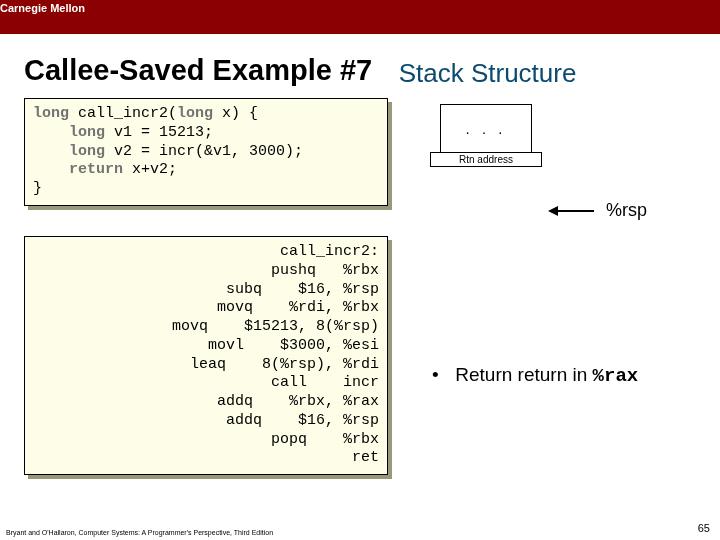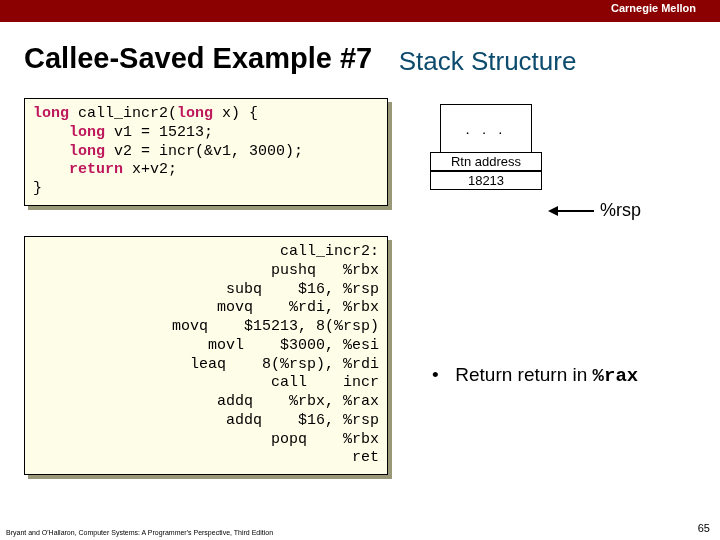--- a/index.html
+++ b/index.html
@@ -7,26 +7,26 @@
     padding: 0;
     width: 720px;
     height: 540px;
     background: white;
     font-family: Arial, Helvetica, sans-serif;
     position: relative;
     overflow: hidden;
   }
   .top-bar {
     background: #8B0000;
-    height: 22px;
+    height: 34px;
     width: 100%;
     color: white;
     font-weight: bold;
     font-size: 11px;
-    text-align: right;
+    text-align: left;
     padding: 2px 24px 0 0;
     box-sizing: border-box;
   }
   .title {
     font-size: 29px;
     font-weight: bold;
     margin: 20px 16px 8px 24px;
     color: #000;
     display: inline-block;
   }
@@ -43,31 +43,31 @@
     border: 1.5px solid #000;
     box-shadow: 4px 4px 0 #99997a;
     font-family: "Courier New", monospace;
     font-size: 15px;
     line-height: 1.25;
     padding: 6px 8px;
     white-space: pre;
   }
   .c-code { left: 24px; top: 98px; width: 346px; }
   .asm-code { left: 24px; top: 236px; width: 346px; text-align: right; }
-  .kw-red { color: #be185d; font-weight: bold; }
+  .kw-red { color: #737373; font-weight: bold; }
   .stack {
     position: absolute;
     left: 430px;
     top: 104px;
   }
   .stack-cell {
     width: 110px;
     border: 1px solid #000;
     text-align: center;
-    font-size: 13px;
+    font-size: 10px;
     padding: 1px 0;
     background: white;
   }
   .stack-dots {
     width: 90px;
     border-left: 1px solid #000;
     border-right: 1px solid #000;
     border-top: 1px solid #000;
     text-align: center;
     font-size: 15px;
@@ -91,21 +91,21 @@
   }
   .arrow-head {
     width: 0; height: 0;
     border-top: 5px solid transparent;
     border-bottom: 5px solid transparent;
     border-right: 10px solid #000;
     margin-right: -2px;
   }
   .rsp-label {
     font-size: 18px;
-    margin-left: 6px;
+    margin-left: 12px;
   }
   .bullet {
     position: absolute;
     left: 432px;
     top: 364px;
     font-size: 19px;
   }
   .bullet .dot { display:inline-block; width: 18px; }
   .mono { font-family: "Courier New", monospace; font-weight: bold; }
   .footer {
@@ -150,21 +150,20 @@
   leaq    8(%rsp), %rdi
   call    incr
   addq    %rbx, %rax
   addq    $16, %rsp
   popq    %rbx
   ret</div>
 
 <div class="stack">
   <div class="stack-dots">. . .</div>
   <div class="stack-cell">Rtn address</div>
-  <div class="stack-cell">18213</div>
 </div>
 
 <div class="arrow">
   <div class="arrow-head"></div>
   <div class="arrow-line"></div>
   <span class="rsp-label">%rsp</span>
 </div>
 
 <div class="bullet">
   <span class="dot">•</span>

